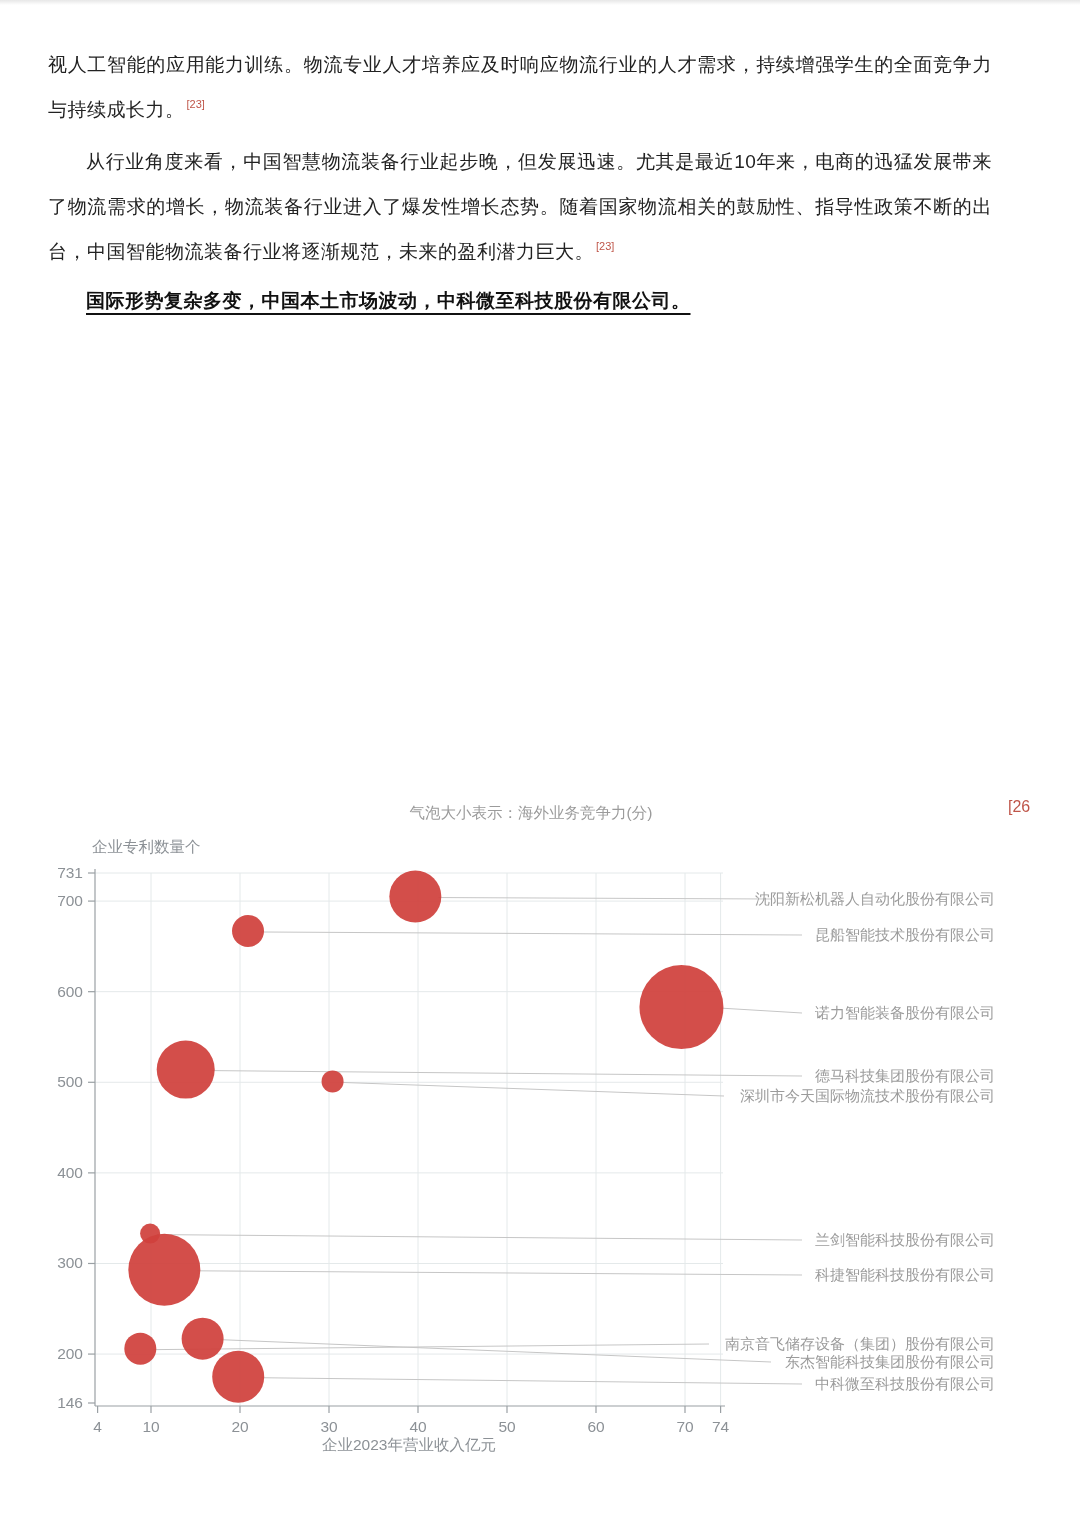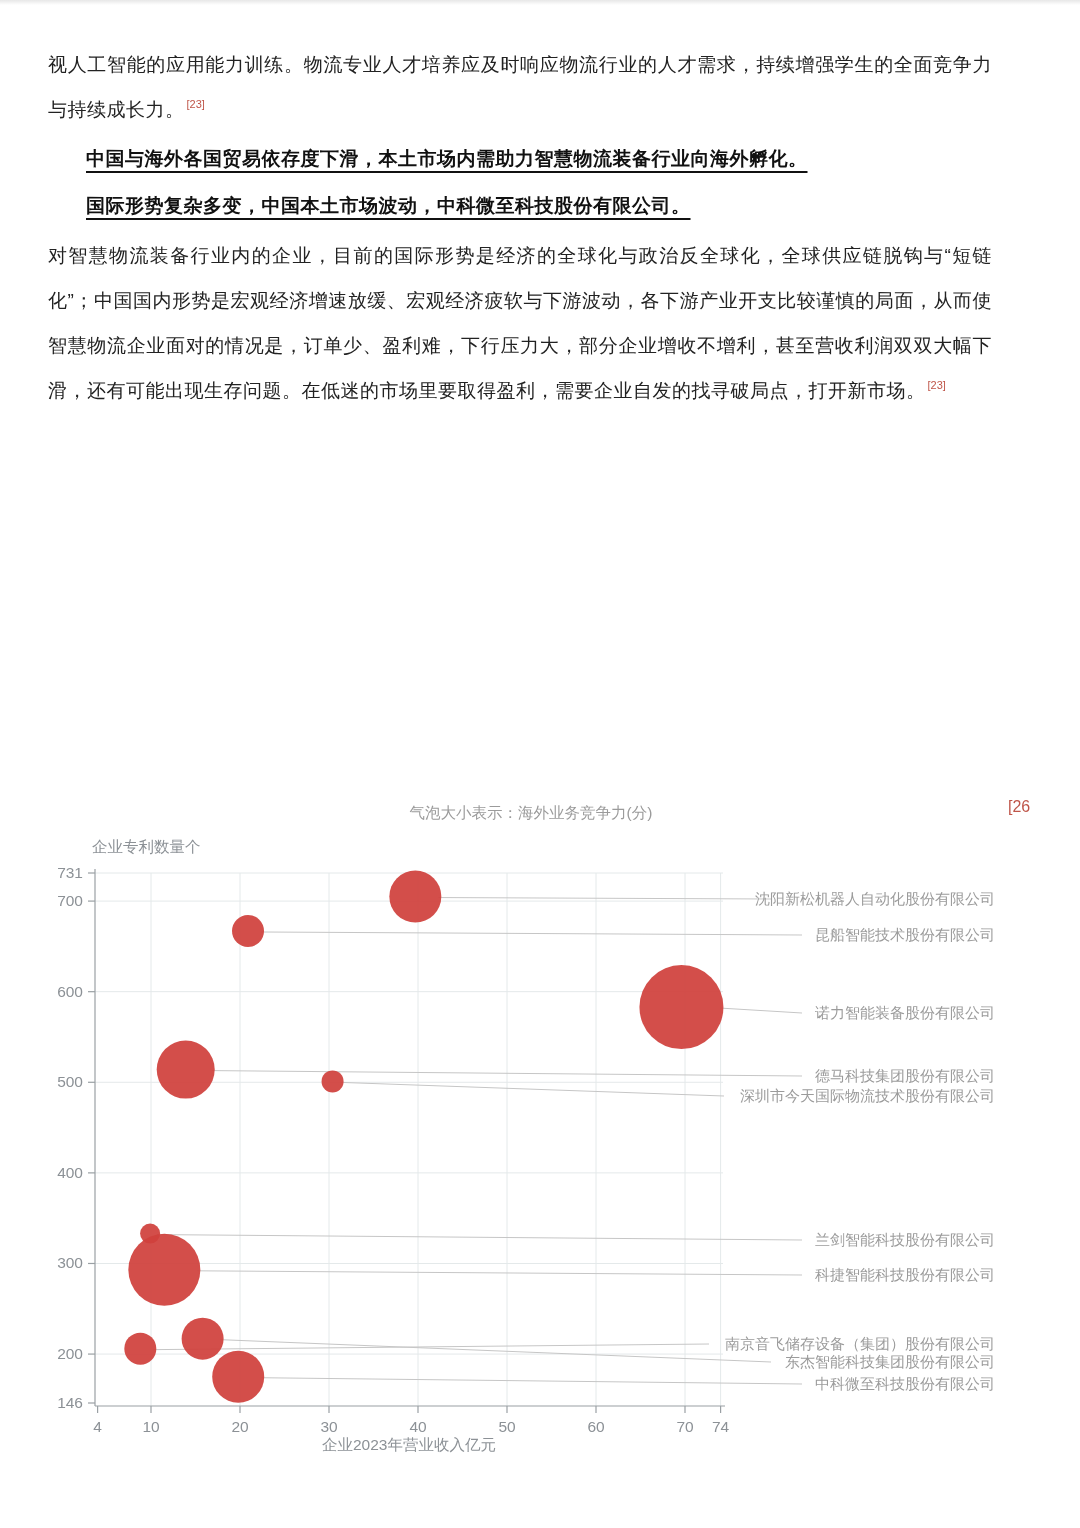--- a/index.html
+++ b/index.html
@@ -55,23 +55,22 @@
   #chart-svg text{ font-family:"Liberation Sans","DejaVu Sans",sans-serif; }
 </style>
 </head>
 <body>
 
 <div class="page-edge"></div>
 
 <div>
   <div class="text-col">
     <p class="para"><span>视人工智能的应用能力训练。物流专业人才培养应及时响应物流行业的人才需求，持续增强学生的全面竞争力与持续成长力。</span><sup class="ref">[23]</sup></p>
-    <p class="para heading"><span>中国与海外各国贸易依存度下滑，本土市场内需助力智慧物流装备行业向海外孵化。</span></p>
+    <p class="para indent"><span>从行业角度来看，中国智慧物流装备行业起步晚，但发展迅速。尤其是最近10年来，电商的迅猛发展带来了物流需求的增长，物流装备行业进入了爆发性增长态势。随着国家物流相关的鼓励性、指导性政策不断的出台，中国智能物流装备行业将逐渐规范，未来的盈利潜力巨大。</span><sup class="ref">[23]</sup></p>
     <p class="para heading"><span>国际形势复杂多变，中国本土市场波动，中科微至科技股份有限公司。</span></p>
-    <p class="para"><span>对智慧物流装备行业内的企业，目前的国际形势是经济的全球化与政治反全球化，全球供应链脱钩与“短链化”；中国国内形势是宏观经济增速放缓、宏观经济疲软与下游波动，各下游产业开支比较谨慎的局面，从而使智慧物流企业面对的情况是，订单少、盈利难，下行压力大，部分企业增收不增利，甚至营收利润双双大幅下滑，还有可能出现生存问题。在低迷的市场里要取得盈利，需要企业自发的找寻破局点，打开新市场。</span><sup class="ref">[23]</sup></p>
   </div>
 
   <svg id="chart-svg" viewBox="0 780 1080 700" xmlns="http://www.w3.org/2000/svg">
       <line x1="151" y1="873.0017" x2="151" y2="1406" stroke="#e4e9ea" stroke-width="1"></line>
       <line x1="240" y1="873.0017" x2="240" y2="1406" stroke="#e4e9ea" stroke-width="1"></line>
       <line x1="329" y1="873.0017" x2="329" y2="1406" stroke="#e4e9ea" stroke-width="1"></line>
       <line x1="418" y1="873.0017" x2="418" y2="1406" stroke="#e4e9ea" stroke-width="1"></line>
       <line x1="507" y1="873.0017" x2="507" y2="1406" stroke="#e4e9ea" stroke-width="1"></line>
       <line x1="596" y1="873.0017" x2="596" y2="1406" stroke="#e4e9ea" stroke-width="1"></line>
       <line x1="685" y1="873.0017" x2="685" y2="1406" stroke="#e4e9ea" stroke-width="1"></line>

